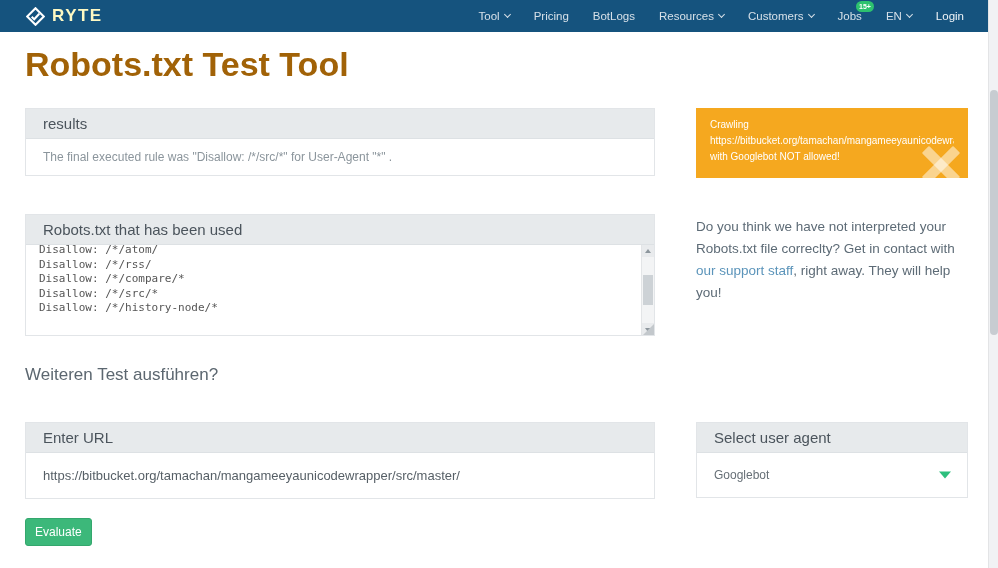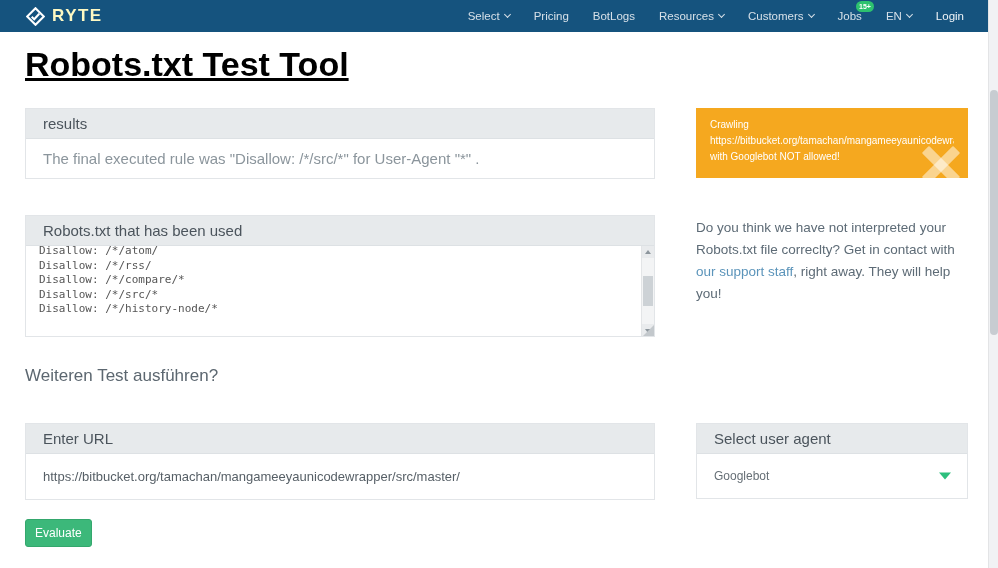--- a/index.html
+++ b/index.html
@@ -27,34 +27,34 @@
     width:5px; height:5px; border-right:1.4px solid currentColor; border-bottom:1.4px solid currentColor;
     transform:rotate(45deg); margin-top:-3px; display:inline-block;
   }
   .nav-badge {
     position:absolute; top:1px; right:0px; background:#2dc26f; color:#fff;
     font-size:7px; line-height:1; padding:2px 3px; border-radius:6px; font-weight:bold;
   }
 
   
   .container { padding-left:25px; width:952px; }
-  .page-title { font-size:34px; line-height:1.12; font-weight:800; color:#000000; margin:13px 0 25px;text-decoration:underline; }
+  .page-title { font-size:34px; line-height:1.12; font-weight:800; color:#a16207; margin:13px 0 25px; }
   .grid { display:grid; grid-template-columns:630px 272px; column-gap:41px; align-items:start; }
   .row-1 { margin-bottom:36px; }
   .row-2 { margin-bottom:0; }
   .row-3 { margin-bottom:0;margin-top:20px; }
 
   
   .panel { border:1px solid #e2e5e8; }
   .panel-header {
     background:#e7eaec; border-bottom:1px solid #dde1e4;
     padding:6px 17px; font-size:15px; color:#4b545c;
   }
   .panel-body { background:#fff; }
-  .results-text { padding:11px 17px; font-size:15px; color:#8b959c; }
+  .results-text { padding:11px 17px; font-size:12px; color:#8b959c; }
 
   
   .alert {
     background:#f5a81f; color:#fff; height:70px; padding:9px 14px;
     font-size:10px; line-height:1.6; position:relative; overflow:hidden;
   }
   .alert-url { display:block; white-space:nowrap; overflow:hidden; }
   .alert-x { position:absolute; width:46px; height:46px; right:4px; bottom:-10px; }
   .alert-x::before, .alert-x::after {
     content:""; position:absolute; left:1px; top:18px; width:44px; height:10px;
@@ -125,21 +125,21 @@
 <div class="navbar">
   <div class="brand">
     <svg class="brand-logo" viewBox="0 0 24 24">
       <path d="M12 1.5 L22.5 12 L12 22.5 L1.5 12 Z" fill="none" stroke="#ffffff" stroke-width="2.6"></path>
       <path d="M7.2 12.2 l3.2 3.2 l6.4-6.8" fill="none" stroke="#ffffff" stroke-width="2.6"></path>
     </svg>
     <span class="brand-name">RYTE</span>
   </div>
   <div class="nav-items">
     <div class="nav-item">
-      <span>Select</span>
+      <span>Tool</span>
       <span class="chevron"></span>
     </div>
     <div class="nav-item">
       <span>Pricing</span>
     </div>
     <div class="nav-item">
       <span>BotLogs</span>
     </div>
     <div class="nav-item">
       <span>Resources</span>

